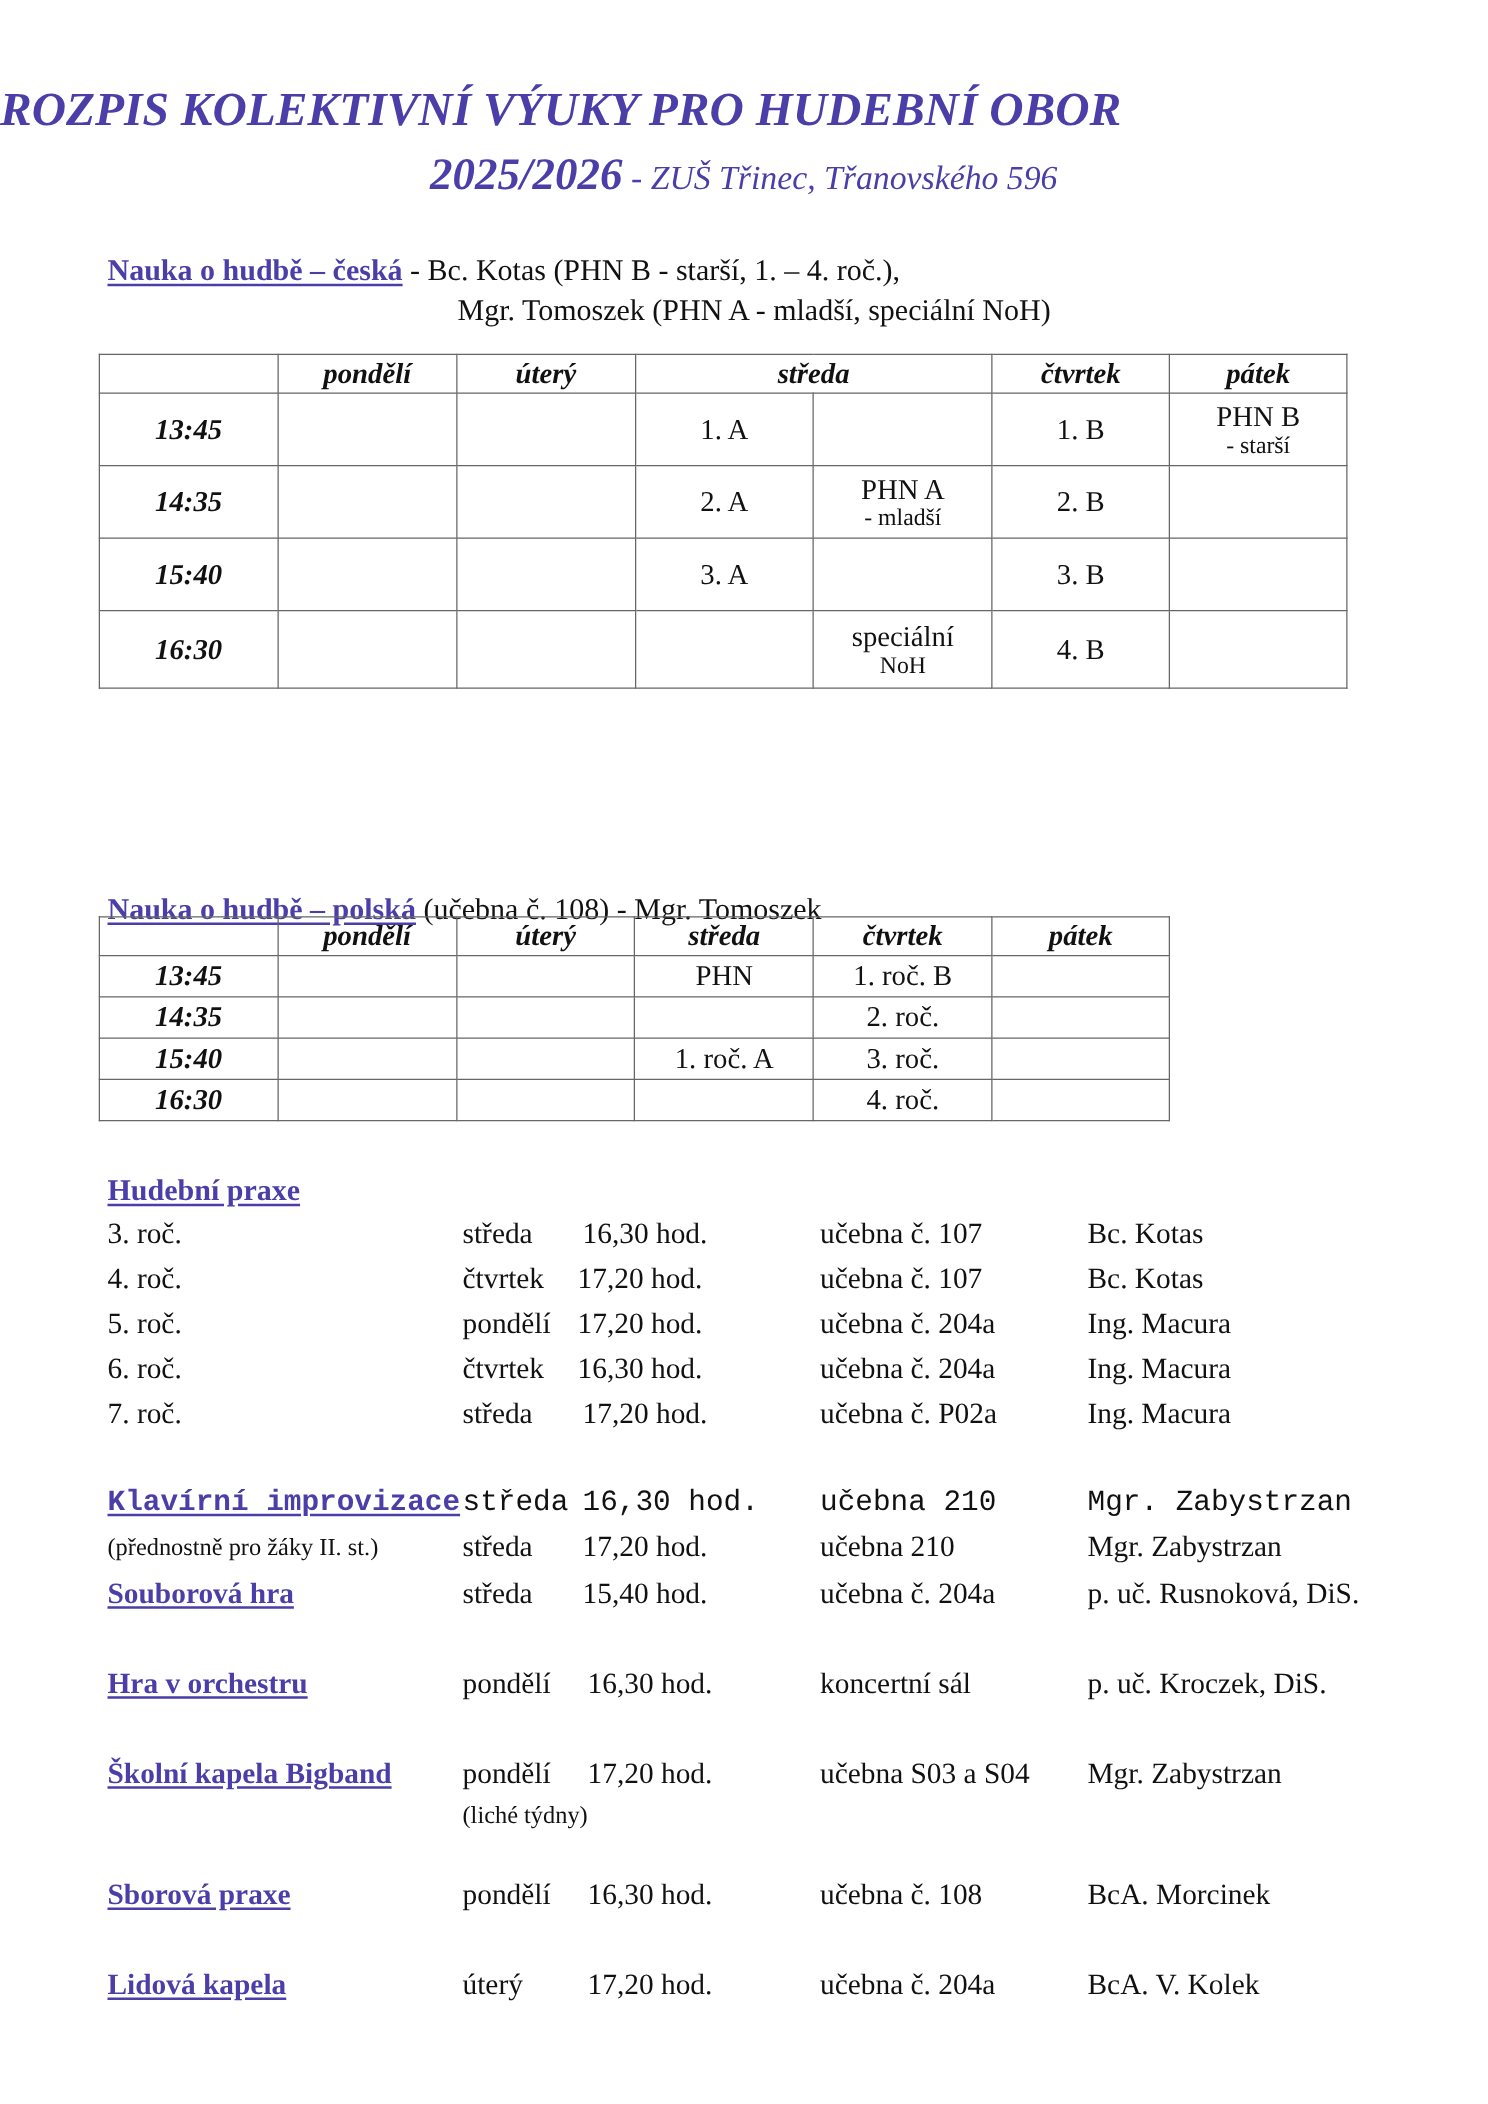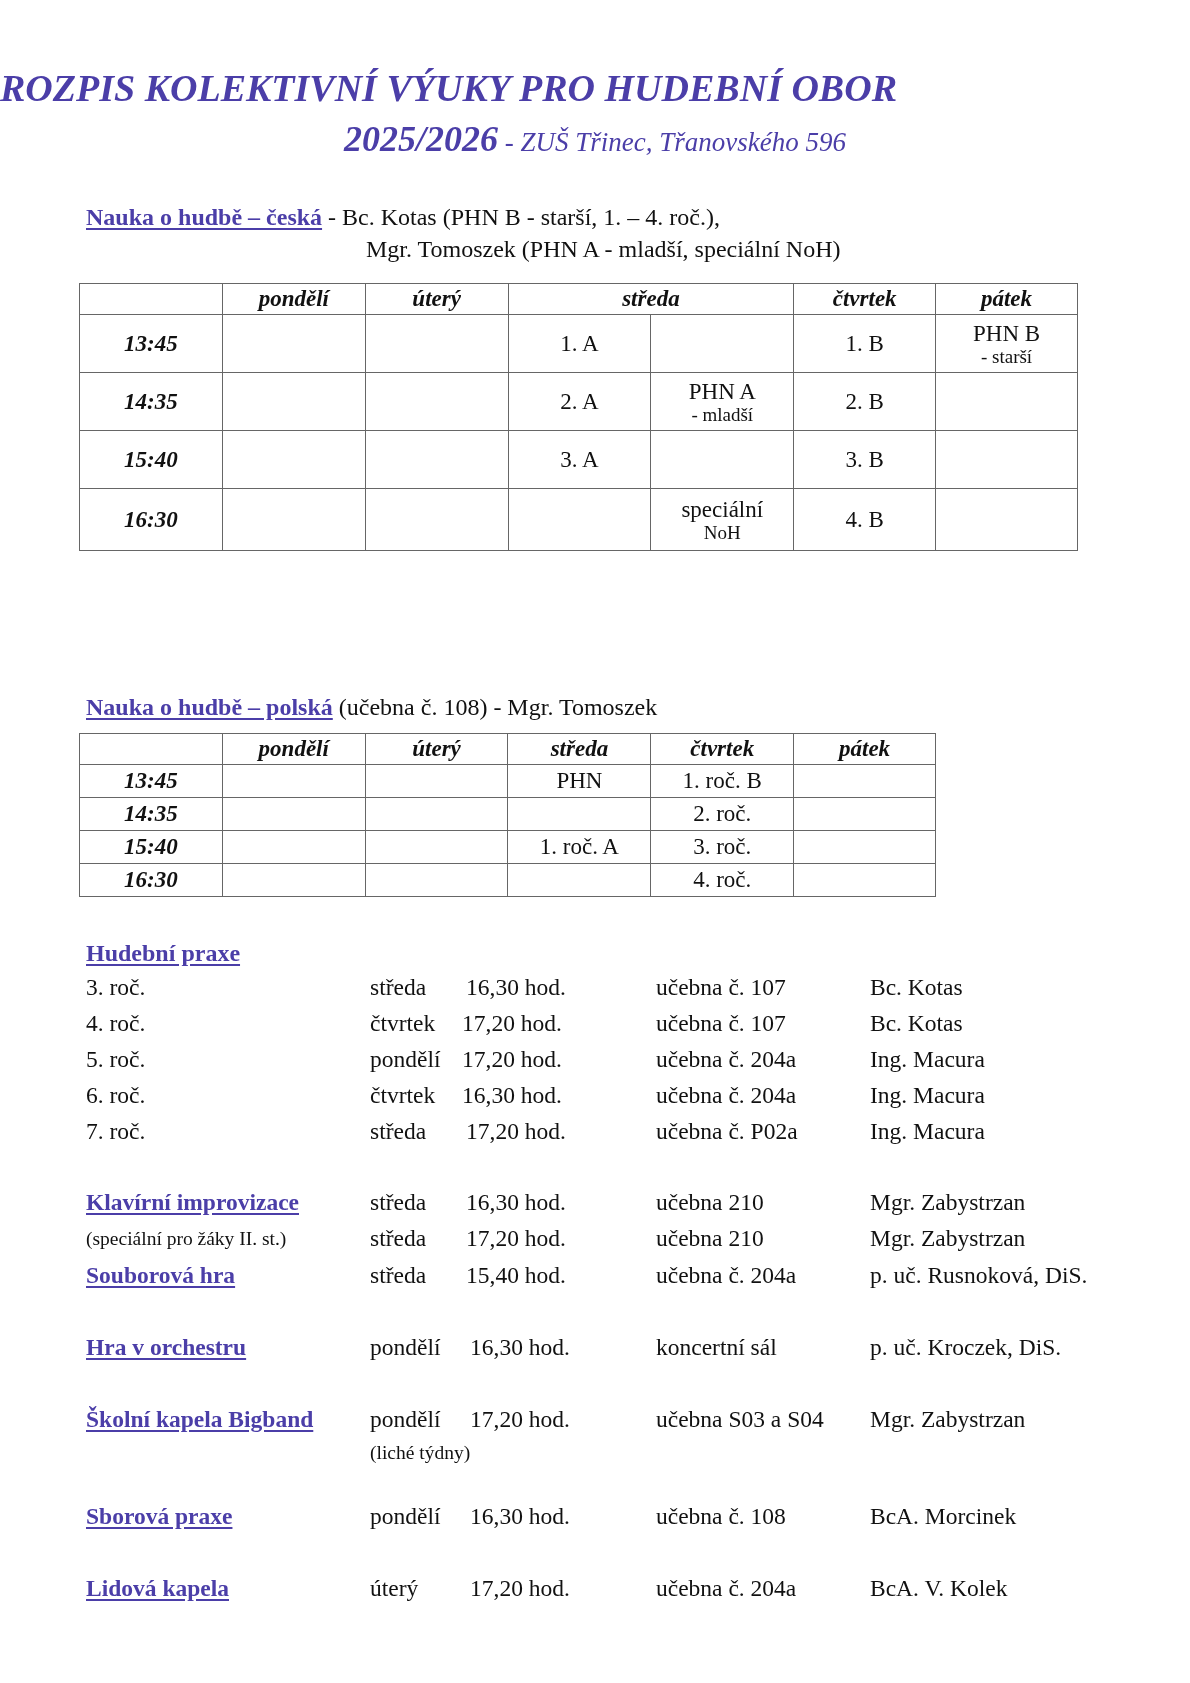--- a/index.html
+++ b/index.html
@@ -88,21 +88,21 @@
         <td></td>
         <td></td>
         <td></td>
         <td><span class="cell2">speciální</span><span class="small">NoH</span></td>
         <td>4. B</td>
         <td></td>
       </tr>
     </tbody>
 </table>
 
-<div class="line" style="left:86px; top:694px;">
+<div class="line" style="left:86px; top:715px;">
   <span class="heading">Nauka o hudbě – polská</span><span> (učebna č. 108) - Mgr. Tomoszek</span>
 </div>
 
 <table class="sched" id="polish-table" style="left:79px; top:733px; width:857px;">
   <colgroup>
     <col style="width:143px">
       <col style="width:143px">
       <col style="width:143px">
       <col style="width:143px">
       <col style="width:143px">
@@ -182,28 +182,28 @@
     </div>
     <div class="row" style="top: 1118px;">
       <span class="c1">7. roč.</span>
       <span class="c2" style="width:280px;">středa<span style="position:absolute; left:96px;">17,20 hod.</span></span>
       <span class="c3">učebna č. P02a</span>
       <span class="c4">Ing. Macura</span>
     </div>
   </div>
 
 <div id="activities">
-    <div class="row" style="top: 1189px;">
+    <div class="row" style="top: 1189px; font-family: Liberation Mono, monospace;">
       <span class="c1 heading">Klavírní improvizace</span>
       <span class="c2" style="width:280px;">středa<span style="position:absolute; left:96px;">16,30 hod.</span></span>
       <span class="c3">učebna 210</span>
       <span class="c4">Mgr. Zabystrzan</span>
     </div>
     <div class="row" style="top: 1225px;">
-      <span class="c1 note" style="top:3px;">(speciální pro žáky II. st.)</span>
+      <span class="c1 note" style="top:3px;">(přednostně pro žáky II. st.)</span>
       <span class="c2" style="width:280px;">středa<span style="position:absolute; left:96px;">17,20 hod.</span></span>
       <span class="c3">učebna 210</span>
       <span class="c4">Mgr. Zabystrzan</span>
     </div>
     <div class="row" style="top: 1262px;">
       <span class="c1 heading">Souborová hra</span>
       <span class="c2" style="width:280px;">středa<span style="position:absolute; left:96px;">15,40 hod.</span></span>
       <span class="c3">učebna č. 204a</span>
       <span class="c4">p. uč. Rusnoková, DiS.</span>
     </div>

